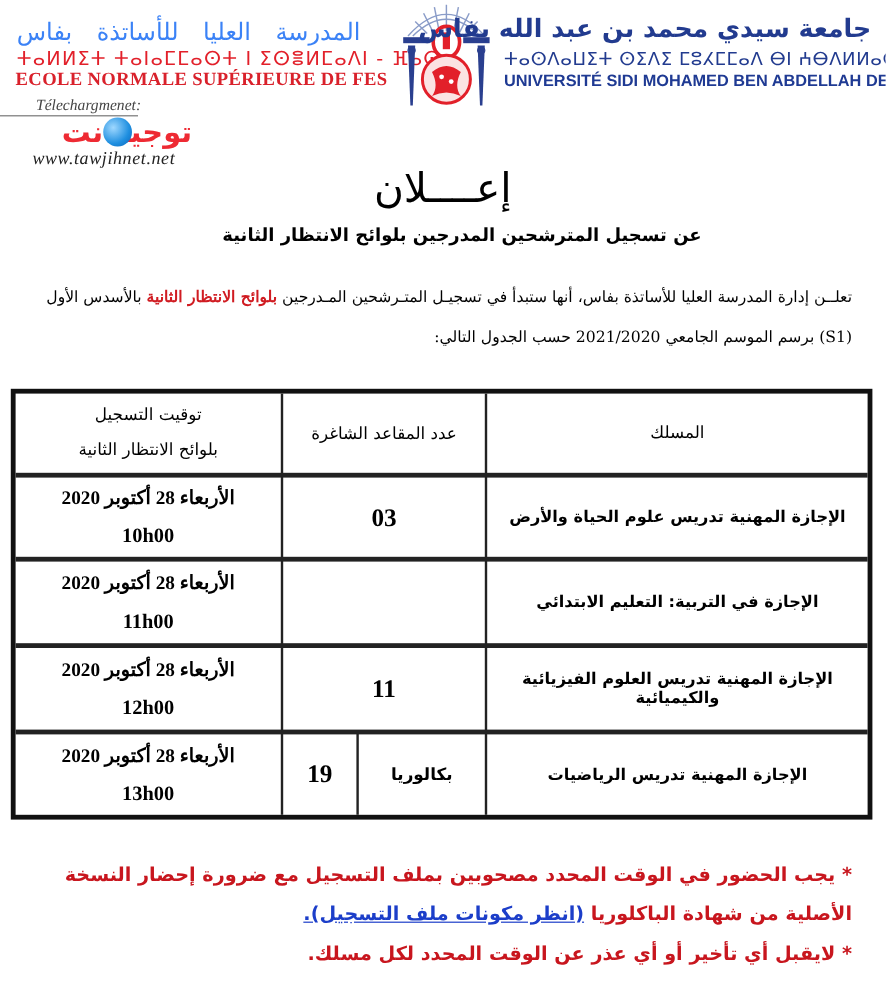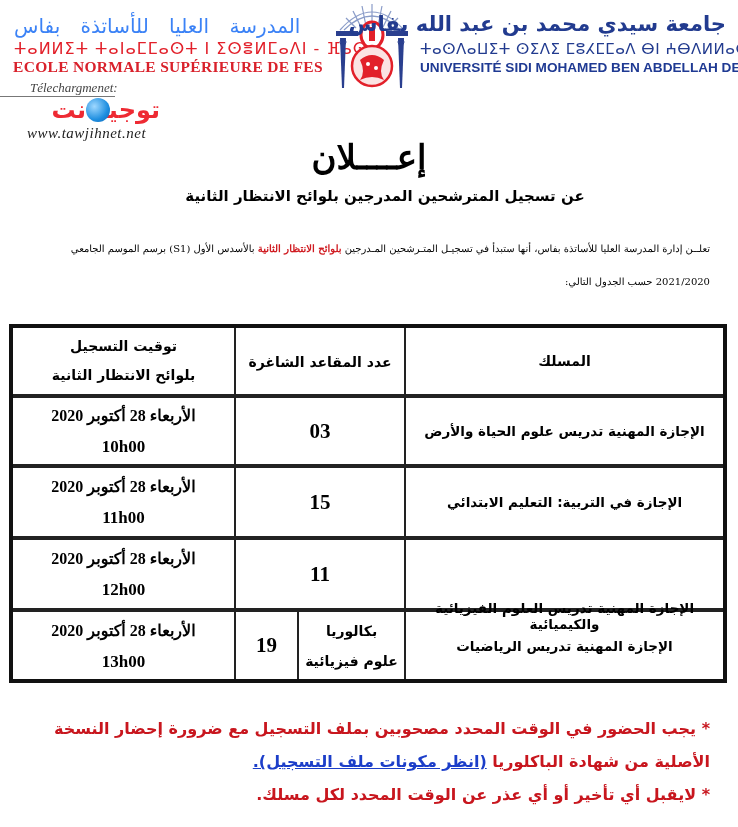--- a/index.html
+++ b/index.html
@@ -34,34 +34,34 @@
   .wm-logo { left:30px; top:96px; width:130px; height:28px; }
   .wm-brand { right:0; top:0; font-size:24px; font-weight:bold; color:#ee2a33; direction:rtl; line-height:28px;}
   .wm-ball { left:56px; top:2px; width:24px; height:24px; border-radius:50%;
              background:radial-gradient(circle at 35% 35%, #9fd8ff, #1f8fe0 60%, #0b63b5);
              display:flex; align-items:center; justify-content:center; font-size:5px; color:#fff;}
   .wm-url { left:27px; top:124px; font-family:"Liberation Serif", serif; font-style:italic; font-size:15px;
             color:#222; line-height:18px; letter-spacing:0.5px;}
 
   
   .title { left:0; top:135px; width:738px; text-align:center; direction:rtl; font-family:"DejaVu Serif", serif;
-           font-weight:bold; font-size:34px; line-height:44px; letter-spacing:2px;}
+           font-weight:normal; font-size:34px; line-height:44px; letter-spacing:2px;}
   .subtitle { left:0; top:185px; width:738px; text-align:center; direction:rtl; font-family:"DejaVu Sans", sans-serif;
               font-weight:bold; font-size:15px; line-height:22px; padding-left:16px; }
-  .para { left:20px; top:232px; width:690px; direction:rtl; text-align:right; font-size:10px; line-height:33px;
+  .para { left:20px; top:232px; width:690px; direction:rtl; text-align:right; font-size:13px; line-height:33px;
           font-family:"DejaVu Serif", serif; }
   .para .hl { color:#d01c22; font-weight:bold; }
 
   
   .tbl { left:9px; top:324px; width:718px; height:359px; border:4px solid #111; box-sizing:border-box; }
   .vline { position:absolute; top:0; bottom:0; width:2px; background:#222; }
   .hline { position:absolute; left:0; right:0; height:4px; background:#222; }
   .cell { position:absolute; display:flex; align-items:center; justify-content:center; text-align:center;
           direction:rtl; box-sizing:border-box; }
-  .hdr { font-family:"DejaVu Sans", sans-serif; font-weight:bold; font-size:14px; line-height:29px; }
+  .hdr { font-family:"DejaVu Sans", sans-serif; font-weight:normal; font-size:14px; line-height:29px; }
   .prog { font-family:"DejaVu Sans", sans-serif; font-weight:bold; font-size:13.5px; }
   .seats { font-family:"Liberation Serif", serif; font-weight:bold; font-size:21px; }
   .time { font-family:"Liberation Serif", serif; font-weight:bold; font-size:17px; line-height:31px; flex-direction:column;}
   .time .d { direction:rtl; font-size:16px; }
   .bac { font-family:"DejaVu Sans", sans-serif; font-weight:bold; font-size:14px; line-height:30px; flex-direction:column;}
 
   
   .notes { left:20px; top:712px; width:690px; direction:rtl; text-align:right; font-family:"DejaVu Sans", sans-serif;
            font-weight:bold; font-size:16px; line-height:33px; color:#c8161e; }
   .notes .link { color:#1c3ec9; text-decoration:underline; font-weight:bold; }
@@ -144,37 +144,35 @@
   </div>
 
   <div class="cell prog" style="left:393px; right:0; top:70px; height:66px;">الإجازة المهنية تدريس علوم الحياة والأرض</div>
   <div class="cell seats" style="left:223px; width:168px; top:70px; height:66px;">03</div>
   <div class="cell time" style="left:0; width:221px; top:70px; height:66px;">
     <span class="d">الأربعاء 28 أكتوبر 2020</span>
     <span>10h00</span>
   </div>
 
   <div class="cell prog" style="left:393px; right:0; top:140px; height:68px;border-radius:21px;">الإجازة في التربية: التعليم الابتدائي</div>
-  <div class="cell seats" style="left:223px; width:168px; top:140px; height:68px;">15</div>
   <div class="cell time" style="left:0; width:221px; top:140px; height:68px;">
     <span class="d">الأربعاء 28 أكتوبر 2020</span>
     <span>11h00</span>
   </div>
 
-  <div class="cell prog" style="left:393px; right:0; top:212px; height:68px;margin-top:42px;">الإجازة المهنية تدريس العلوم الفيزيائية والكيميائية</div>
+  <div class="cell prog" style="left:393px; right:0; top:212px; height:68px;">الإجازة المهنية تدريس العلوم الفيزيائية والكيميائية</div>
   <div class="cell seats" style="left:223px; width:168px; top:212px; height:68px;">11</div>
   <div class="cell time" style="left:0; width:221px; top:212px; height:68px;">
     <span class="d">الأربعاء 28 أكتوبر 2020</span>
     <span>12h00</span>
   </div>
 
   <div class="cell prog" style="left:393px; right:0; top:284px; height:67px;">الإجازة المهنية تدريس الرياضيات</div>
   <div class="cell bac" style="left:286px; width:105px; top:284px; height:67px;">
     <span>بكالوريا</span>
-    <span>علوم فيزيائية</span>
   </div>
   <div class="cell seats" style="left:223px; width:61px; top:284px; height:67px;">19</div>
   <div class="cell time" style="left:0; width:221px; top:284px; height:67px;">
     <span class="d">الأربعاء 28 أكتوبر 2020</span>
     <span>13h00</span>
   </div>
 </div>
 
 <div class="abs notes">
   <div>

